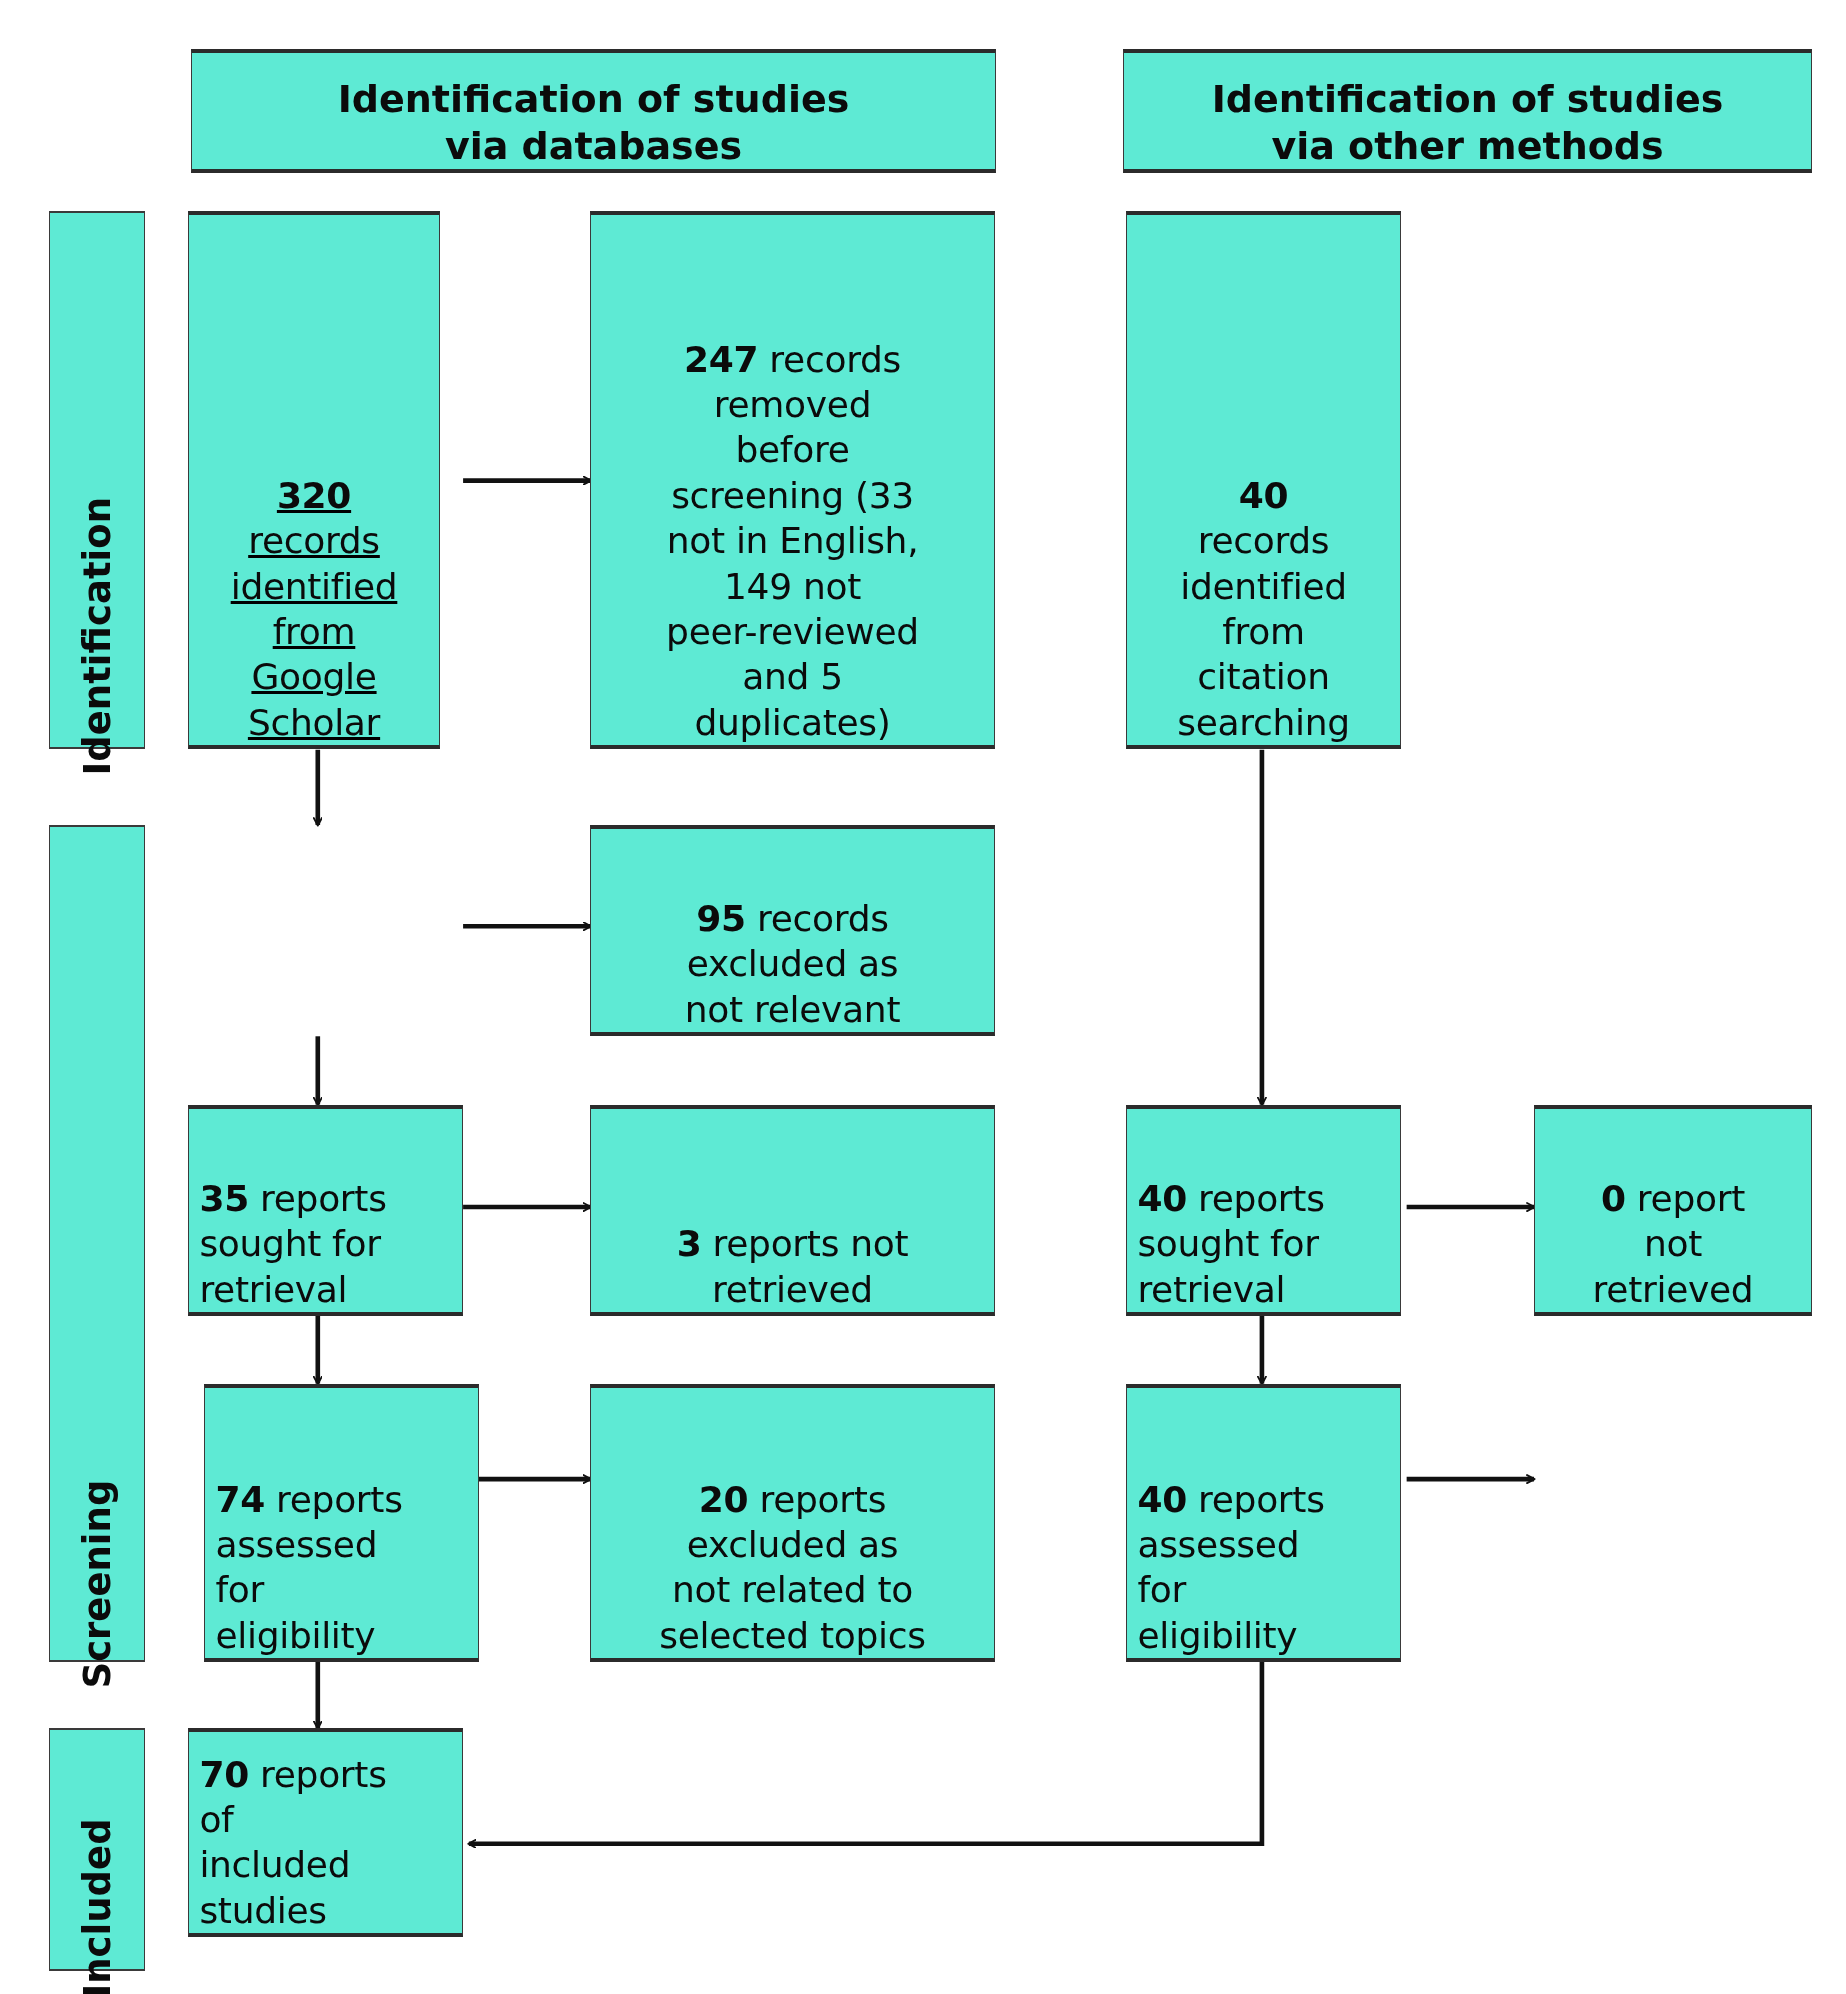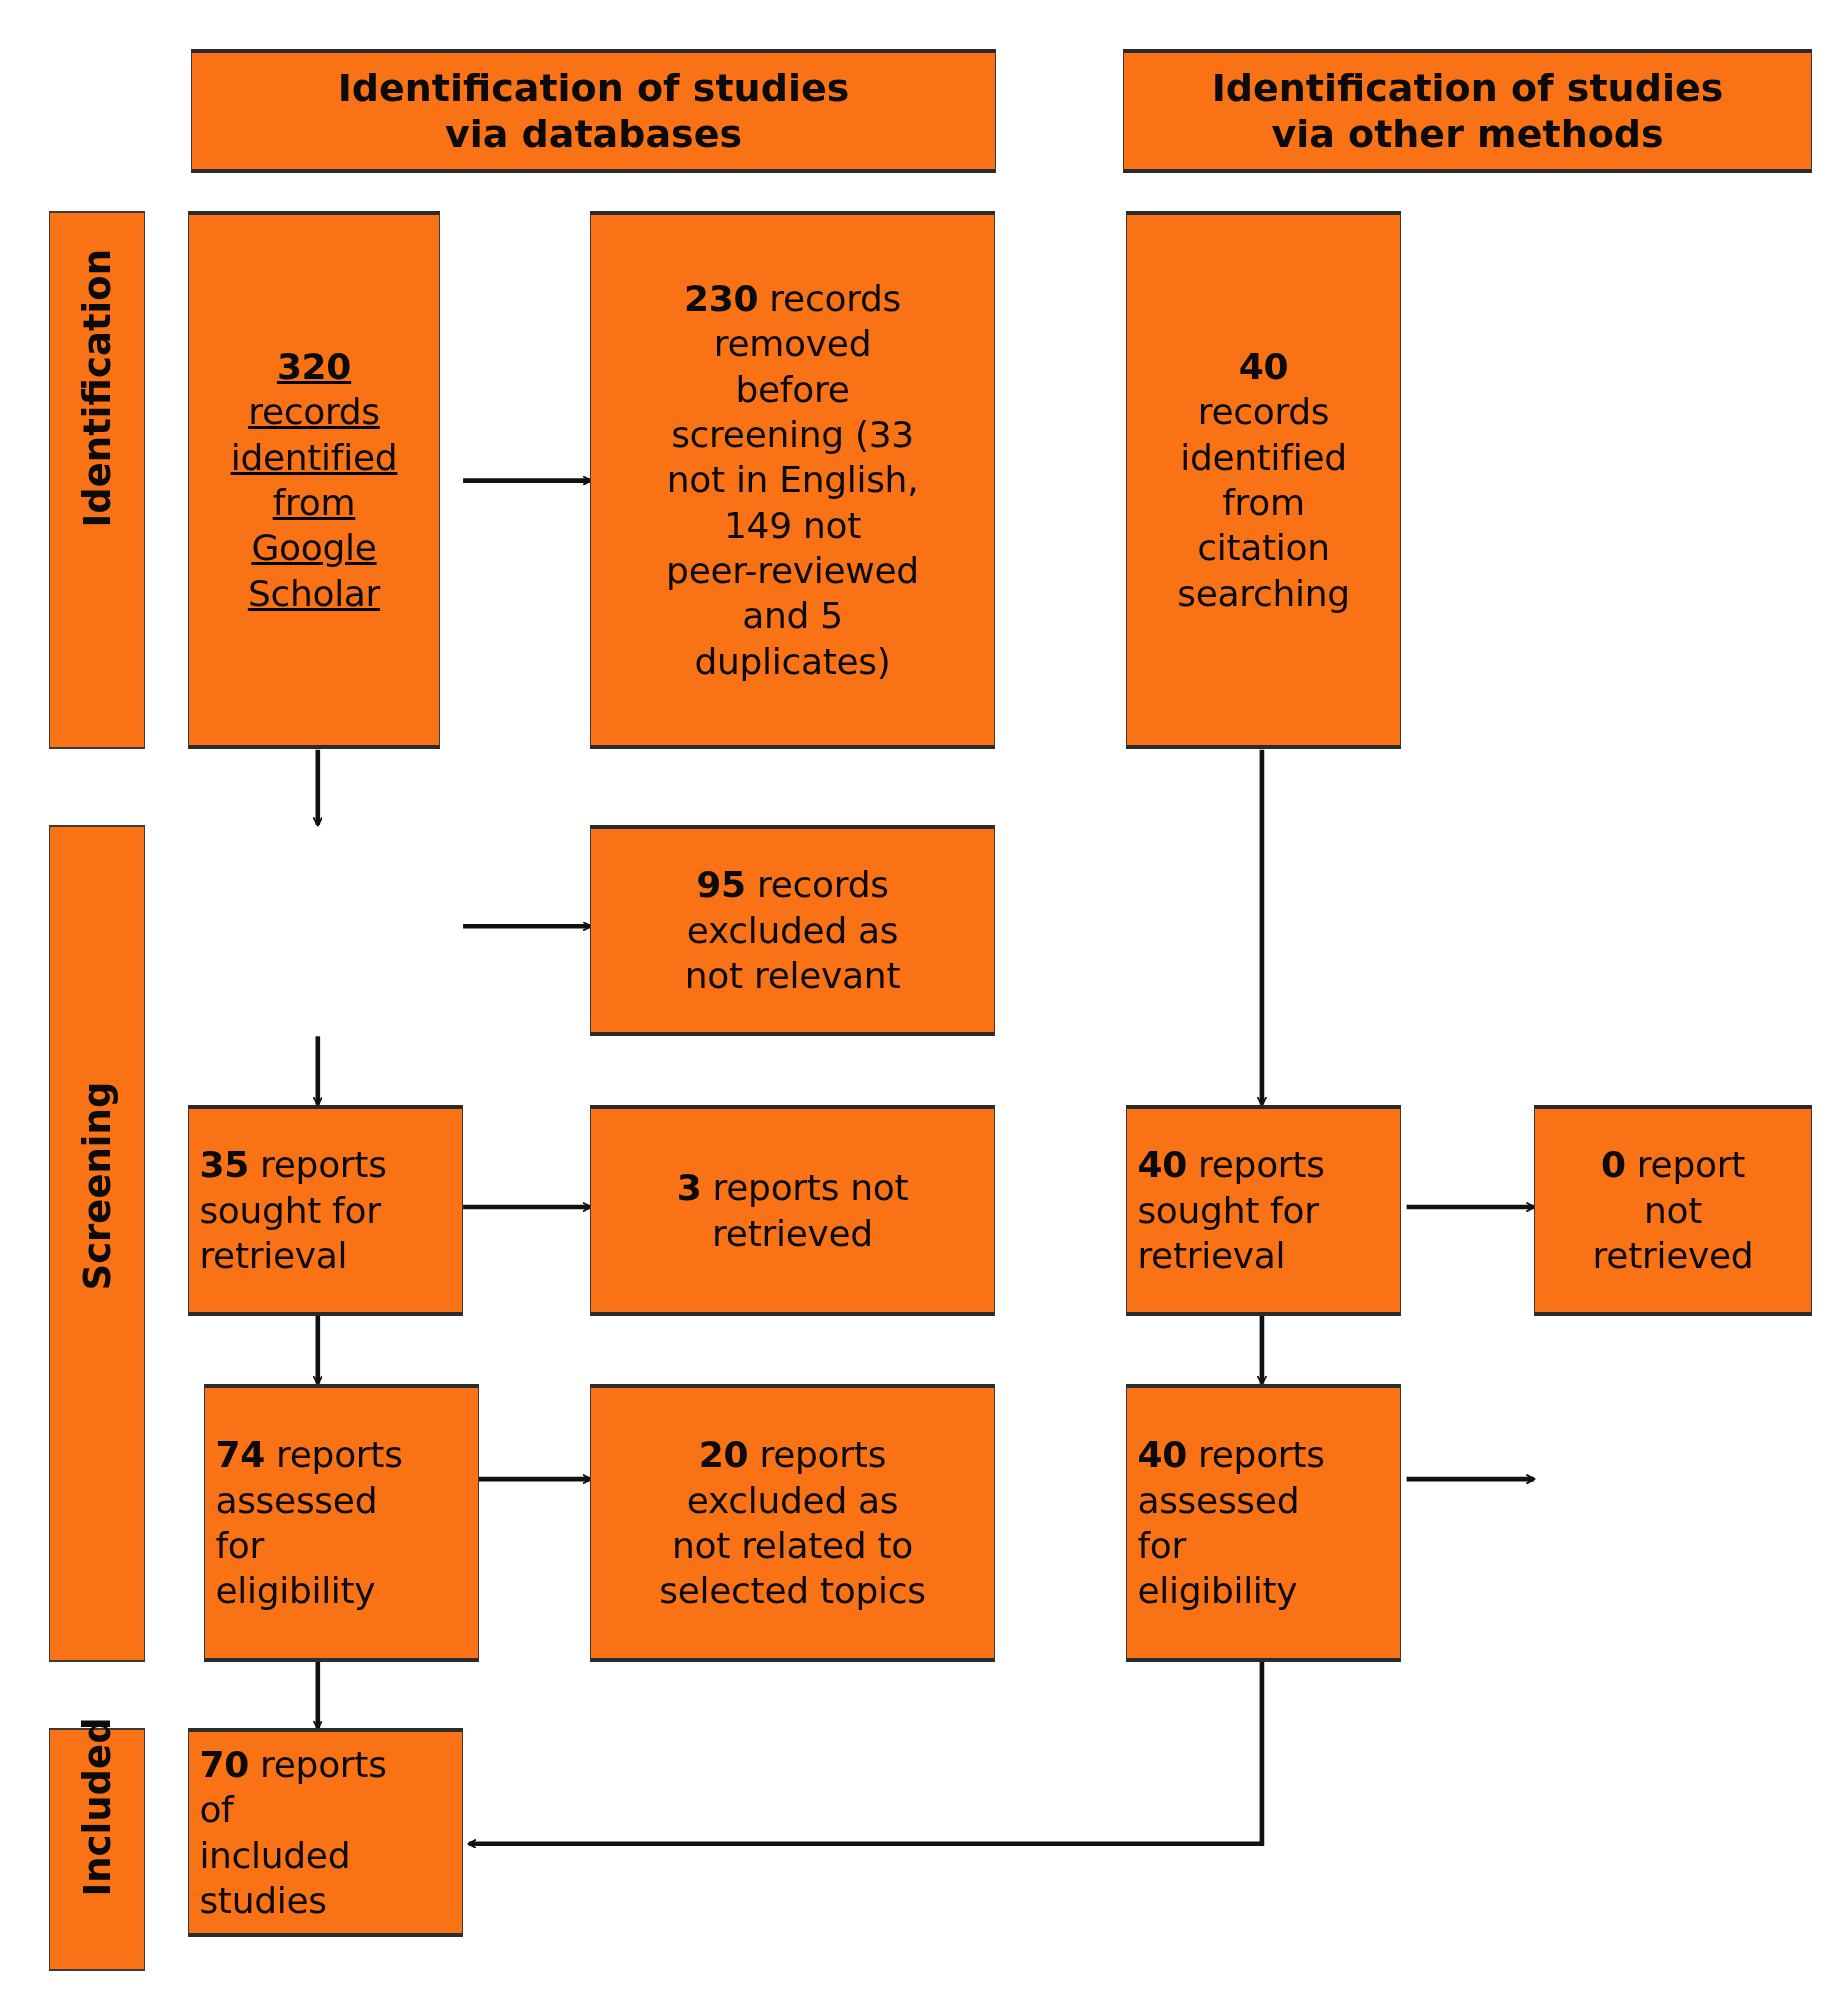--- a/index.html
+++ b/index.html
@@ -14,28 +14,28 @@
     height: 1995px;
     background: #ffffff;
     font-family: "DejaVu Sans", sans-serif;
     overflow: hidden;
   }
 
   
   .box {
     position: absolute;
     box-sizing: border-box;
-    background: #f97316;
+    background: #5eead4;
     border: 1.7px solid #3a3a3a;
     border-top-width: 4px;
     border-bottom-width: 4px;
     border-top-color: #2b2b2b;
     border-bottom-color: #2b2b2b;
     display: flex;
-    align-items: center;
+    align-items: flex-end;
     justify-content: center;
     text-align: center;
   }
 
   .box .txt {
     display: block;
     width: 100%;
     padding: 0 5.8px;
     box-sizing: border-box;
     color: #0b0b0b;
@@ -151,21 +151,21 @@
   <div class="box" style="left:188px; top:211px; width:252px; height:538px;text-decoration:underline;">
     <span class="txt"><span class="num">320</span>
 records
 identified
 from
 Google
 Scholar</span>
   </div>
 
   <div class="box" style="left:590px; top:211px; width:405px; height:538px;">
-    <span class="txt"><span class="num">230</span> records
+    <span class="txt"><span class="num">247</span> records
 removed
 before
 screening (33
 not in English,
 149 not
 peer-reviewed
 and 5
 duplicates)</span>
   </div>
 

